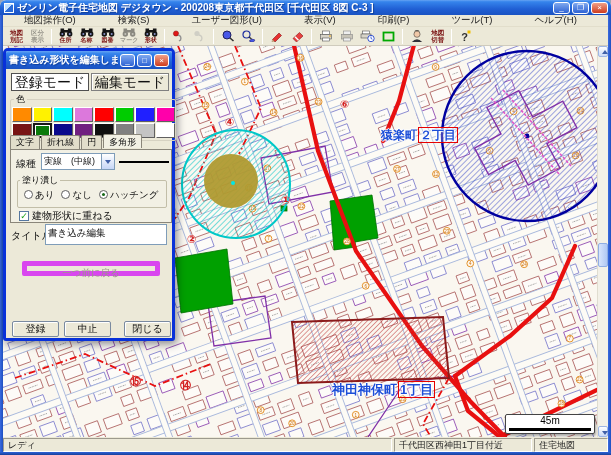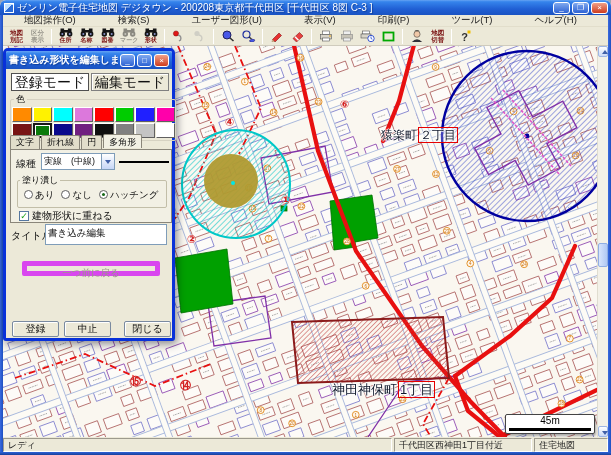--- a/index.html
+++ b/index.html
@@ -3,21 +3,21 @@
 <meta charset="utf-8">
 <style>
   html,body{margin:0;padding:0;background:#9AA5B8;}
   *{box-sizing:border-box;}
   .window{position:relative;width:611px;height:455px;background:#ECE9D8;overflow:hidden;
     font-family:"Liberation Sans","DejaVu Sans",sans-serif;border-radius:6px 6px 0 0;}
   
   .titlebar{position:absolute;left:0;top:0;right:0;height:15px;display:flex;align-items:center;padding:0 3px;
     background:linear-gradient(180deg,#66A3F2 0%,#3584EC 12%,#205FD4 60%,#1A53C2 100%);border-radius:5px 5px 0 0;}
   .title-icon{width:10px;height:10px;margin:0 3px 0 1px;background:linear-gradient(135deg,#BFE0FF 0 50%,#2B6CD8 50%);border:1px solid #FFF;flex:none;}
-  .title-text{color:#FFF;font-size:10px;font-weight:normal;white-space:nowrap;overflow:hidden;flex:1;text-shadow:1px 1px 1px #10409A;}
+  .title-text{color:#FFF;font-size:10px;font-weight:bold;white-space:nowrap;overflow:hidden;flex:1;text-shadow:1px 1px 1px #10409A;}
   .win-btns{display:flex;gap:2px;flex:none;}
   .wbtn{width:17px;height:12px;border:1px solid #FFF;border-radius:3px;color:#FFF;font-size:8px;line-height:10px;text-align:center;
     background:linear-gradient(#7FA8EE,#2E63D4);cursor:default;}
   .wbtn.close{background:linear-gradient(#F0A088,#CE3C1E);}
   .border-l,.border-r{position:absolute;top:15px;bottom:0;width:3px;background:linear-gradient(90deg,#3A6AE0,#1E50C0);z-index:5;}
   .border-l{left:0}.border-r{right:0}
   .border-b{position:absolute;left:0;right:0;bottom:0;height:3px;background:linear-gradient(#2E62D8,#16409A);z-index:5;}
   
   .menubar{position:absolute;left:3px;right:3px;top:15px;height:12px;background:#ECE9D8;display:flex;align-items:center;font-size:9.5px;color:#222;border-bottom:1px solid #E2DECB;}
   .mitem{padding:0 21px;white-space:nowrap;}
@@ -25,21 +25,21 @@
   .toolbar{position:absolute;left:3px;right:3px;top:27px;height:19px;background:#ECE9D8;border-bottom:1px solid #CFCBBD;display:flex;align-items:center;padding:0 3px;}
   .tbtn{height:18px;min-width:21px;padding:0 1px;display:flex;flex-direction:column;align-items:center;justify-content:center;border:1px solid transparent;border-radius:2px;}
   .tbtn .tlbl{font-size:6px;line-height:6.5px;font-weight:bold;color:#7A1010;white-space:nowrap;}
   .tbtn .ttext{font-size:6.5px;line-height:7px;font-weight:bold;color:#7A1010;white-space:nowrap;}
   .tbtn.disabled{opacity:.45;filter:grayscale(1);}
   .tsep{width:1px;height:15px;background:#B8B4A4;border-right:1px solid #FFF;margin:0 3px;flex:none;}
   
   .map-area{position:absolute;left:3px;top:46px;width:594px;height:391px;background:#FAF7F0;overflow:hidden;}
   #map-svg{position:absolute;left:0;top:0;}
   #map-labels{position:absolute;left:0;top:0;width:100%;height:100%;pointer-events:none;}
-  .map-label{position:absolute;color:#0f172a;font-weight:normal;white-space:nowrap;
+  .map-label{position:absolute;color:#1d4ed8;font-weight:bold;white-space:nowrap;
     text-shadow:-1px 0 1px #FFF,1px 0 1px #FFF,0 -1px 1px #FFF,0 1px 1px #FFF;text-align:right;}
   .map-label .boxed{border:1.5px solid #E60000;padding:0 1px;margin-left:1px;background:rgba(255,255,255,.25);}
   .red-marker{position:absolute;color:#D42020;font-size:11px;font-weight:bold;text-shadow:0 0 2px #FFF;}
   .scalebox{position:absolute;right:2px;bottom:3px;width:90px;height:20px;background:#FFF;border:1px solid #444;border-radius:2px;
     box-shadow:1px 2px 3px rgba(0,0,0,.35);text-align:center;z-index:4;}
   .scaletext{font-size:10px;line-height:12px;color:#000;}
   .scalebar{height:3px;background:#000;margin:1px 3px 0 3px;}
   
   .vscroll{position:absolute;right:3px;top:46px;width:11px;height:391px;background:#F3F1E8;border-left:1px solid #E0DDD0;z-index:4;}
   .varrow{height:11px;background:linear-gradient(#FFF,#CBD9F6);border:1px solid #9EB6E4;border-radius:2px;position:relative;}

